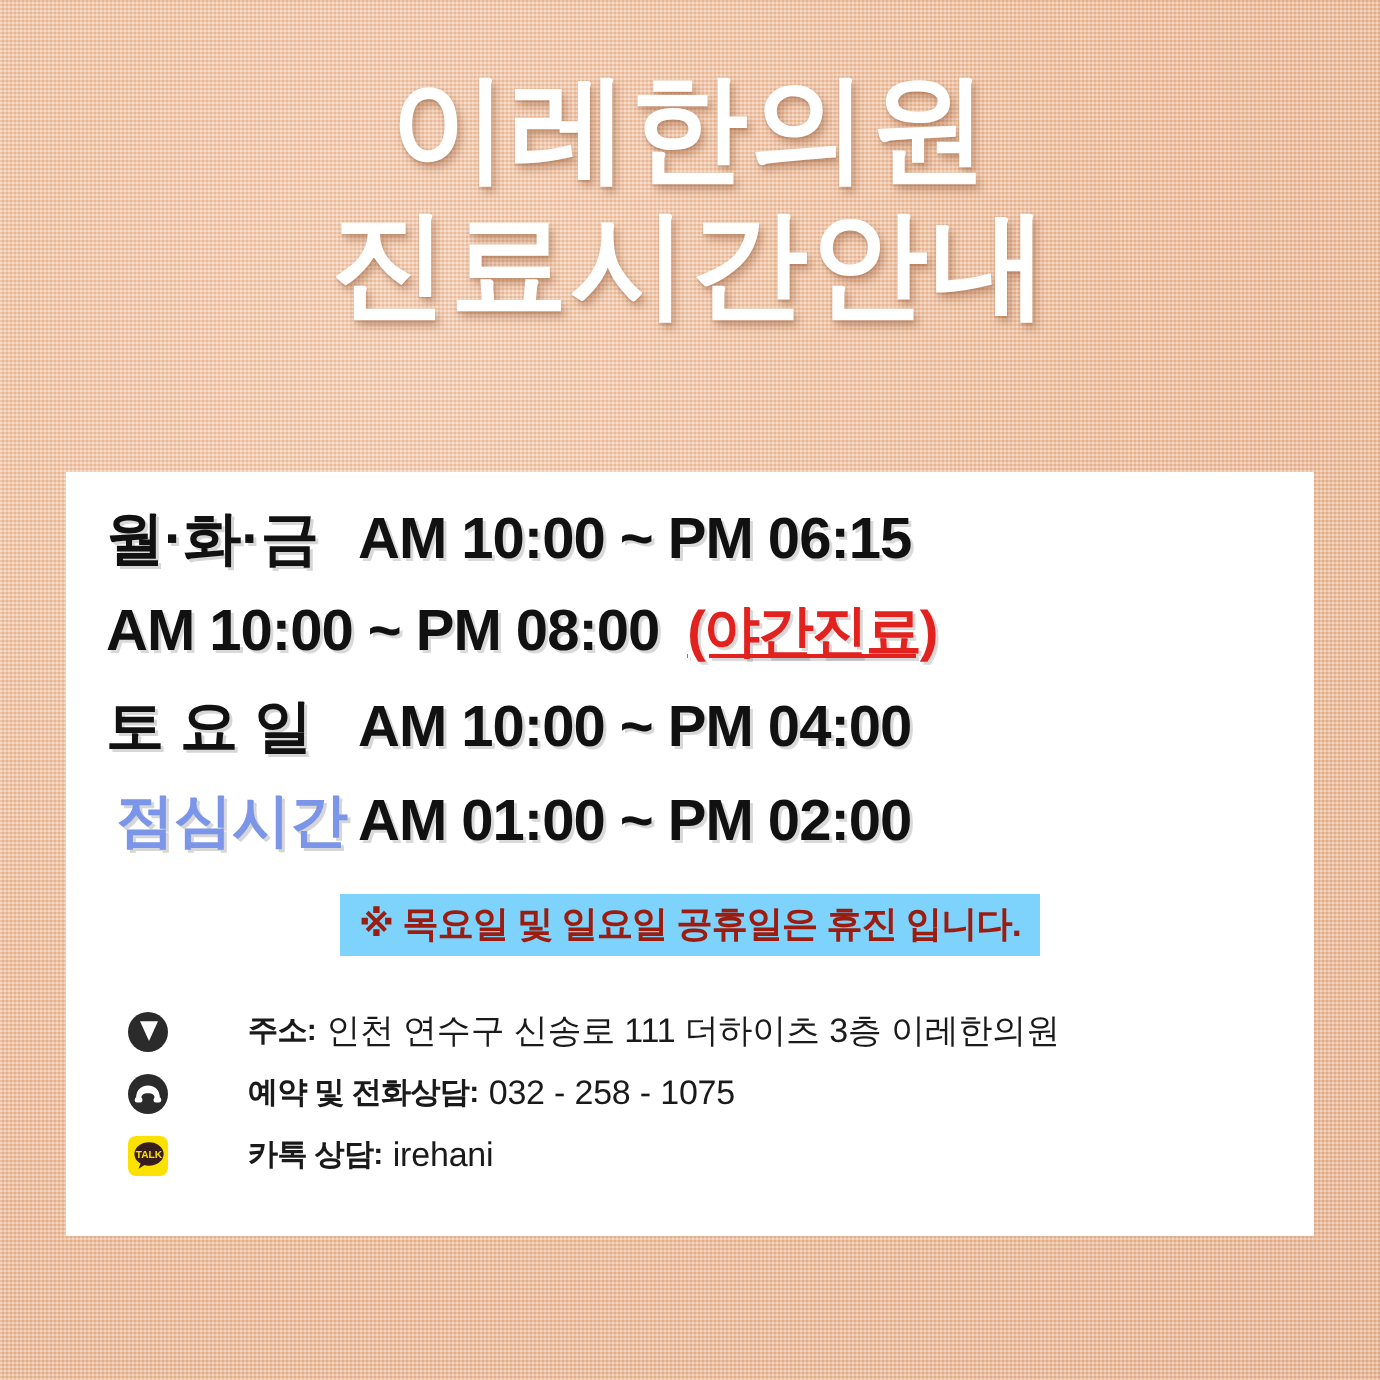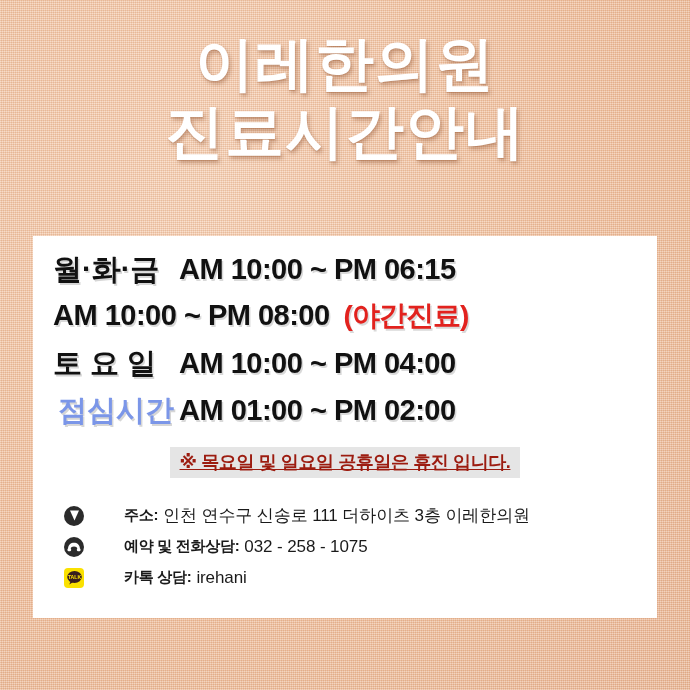--- a/index.html
+++ b/index.html
@@ -185,39 +185,39 @@
     <div id="schedule">
 
       <div class="sched-row">
         <span class="day-label" style="color: rgb(17, 17, 17);">월·화·금</span>
         <span class="time-text">AM 10:00 ~ PM 06:15</span>
         <span class="night-tag" style="color: rgb(221, 31, 31);"></span>
       </div>
 
       <div class="sched-row">
         <span class="time-text">AM 10:00 ~ PM 08:00</span>
-        <span class="night-tag" style="color: rgb(226, 34, 30);">(야간진료)</span>
+        <span class="night-tag" style="color: rgb(226, 34, 30); text-decoration: underline;">(야간진료)</span>
       </div>
 
       <div class="sched-row">
         <span class="day-label" style="color: rgb(17, 17, 17);">토 요 일</span>
         <span class="time-text">AM 10:00 ~ PM 04:00</span>
         <span class="night-tag" style="color: rgb(221, 31, 31);"></span>
       </div>
 
       <div class="sched-row">
         <span class="day-label" style="color: rgb(123, 150, 232); text-align: center;">점심시간</span>
         <span class="time-text">AM 01:00 ~ PM 02:00</span>
         <span class="night-tag" style="color: rgb(221, 31, 31);"></span>
       </div>
 
     </div>
 
     <div id="notice-wrap">
-      <span id="notice-banner" style="background: #e5e5e5; color: rgb(156, 28, 16); text-decoration: underline;">※ 목요일 및 일요일 공휴일은 휴진 입니다.</span>
+      <span id="notice-banner" style="background: #7dd3fc; color: rgb(156, 28, 16);">※ 목요일 및 일요일 공휴일은 휴진 입니다.</span>
     </div>
 
     <div id="contact-list">
 
       <div class="contact-row">
         <span class="contact-icon">
           <span class="circle-icon">
             <svg width="11" height="13" viewBox="0 0 11 13" aria-hidden="true">
               <path d="M1 1.6 H10 L5.5 11.5 Z" fill="#FFFFFF"></path>
             </svg>

